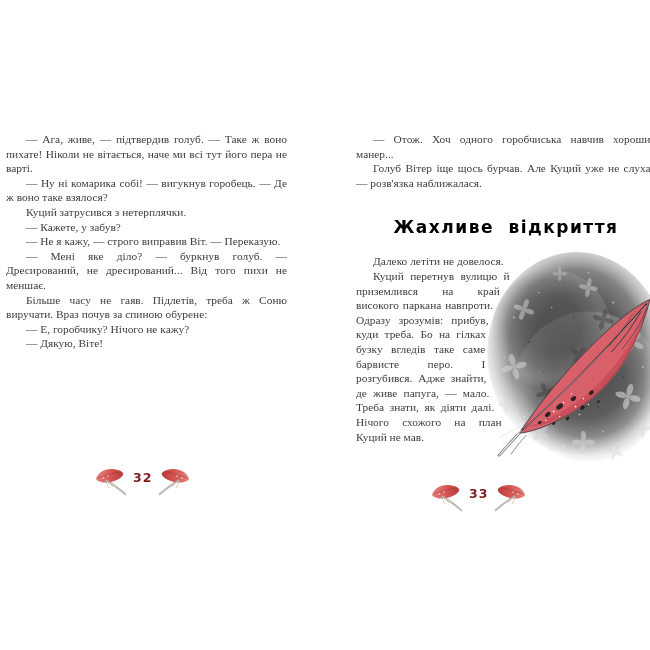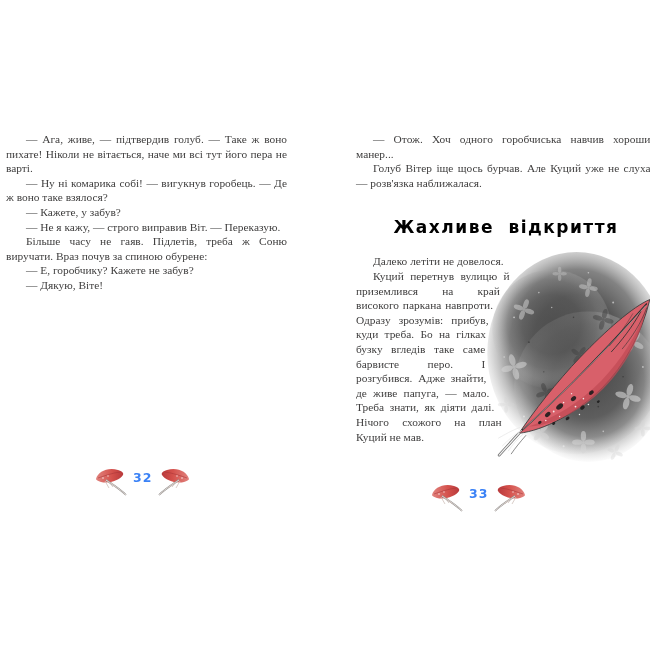--- a/index.html
+++ b/index.html
@@ -34,37 +34,39 @@
   }
 
   .footer {
     position:absolute; top:466px;
     display:flex; align-items:flex-start; gap:3px;
   }
   .footer-left  { left:94px;  }
   .footer-right { left:430px;margin-top:16px; }
   .pagenum {
     font-family:"DejaVu Sans", sans-serif; font-weight:bold;
-    font-size:12.5px; color:#3b82f6; margin-top:4px; letter-spacing:1px;
+    font-size:12.5px; color:#7f1d1d; margin-top:4px; letter-spacing:1px;
   }
   .orn { width:36px; height:32px; }
   .orn.mir { transform:scaleX(-1); }
 </style>
 </head>
 <body>
 
 <div id="screen">
 
   <section class="page page-left">
     <p>— Ага, живе, — підтвердив голуб. — Таке ж воно пихате! Ніколи не вітається, наче ми всі тут його пера не варті.</p>
     <p>— Ну ні комарика собі! — вигукнув горобець. — Де ж воно таке взялося?</p>
+    <p>Куций затрусився з нетерплячки.</p>
     <p>— Кажете, у забув?</p>
     <p>— Не я кажу, — строго виправив Віт. — Переказую.</p>
+    <p>— Мені яке діло? — буркнув голуб. — Дресирований, не дресирований... Від того пихи не меншає.</p>
     <p>Більше часу не гаяв. Підлетів, треба ж Соню виручати. Враз почув за спиною обурене:</p>
-    <p>— Е, горобчику? Кажете не забув?</p>
+    <p>— Е, горобчику? Нічого не кажу?</p>
     <p>— Дякую, Віте!</p>
   </section>
 
   <div class="footer footer-left">
     <svg class="orn" viewBox="0 0 36 32">
       <defs>
         <linearGradient id="fgA" x1="0" y1="0" x2="1" y2="0">
           <stop offset="0" stop-color="#e1837e"></stop>
             <stop offset=".6" stop-color="#d4504b"></stop>
             <stop offset="1" stop-color="#b83a3c"></stop>

